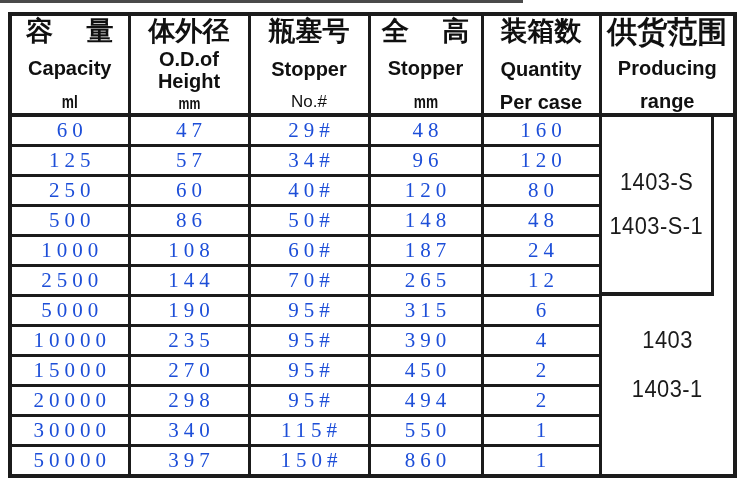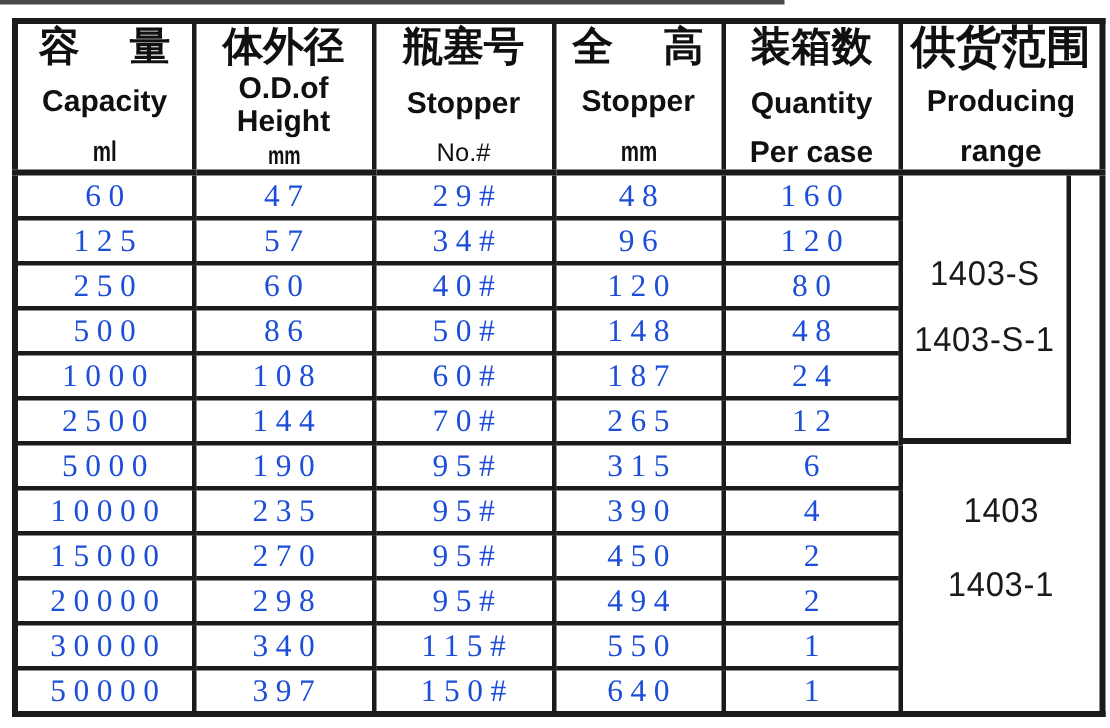--- a/index.html
+++ b/index.html
@@ -221,17 +221,17 @@
       <td class="data">30000</td>
       <td class="data">340</td>
       <td class="data">115#</td>
       <td class="data">550</td>
       <td class="data">1</td>
     </tr>
     <tr>
       <td class="data">50000</td>
       <td class="data">397</td>
       <td class="data">150#</td>
-      <td class="data">640</td>
+      <td class="data">860</td>
       <td class="data">1</td>
     </tr>
   </tbody>
 </table>
 
 </body></html>

